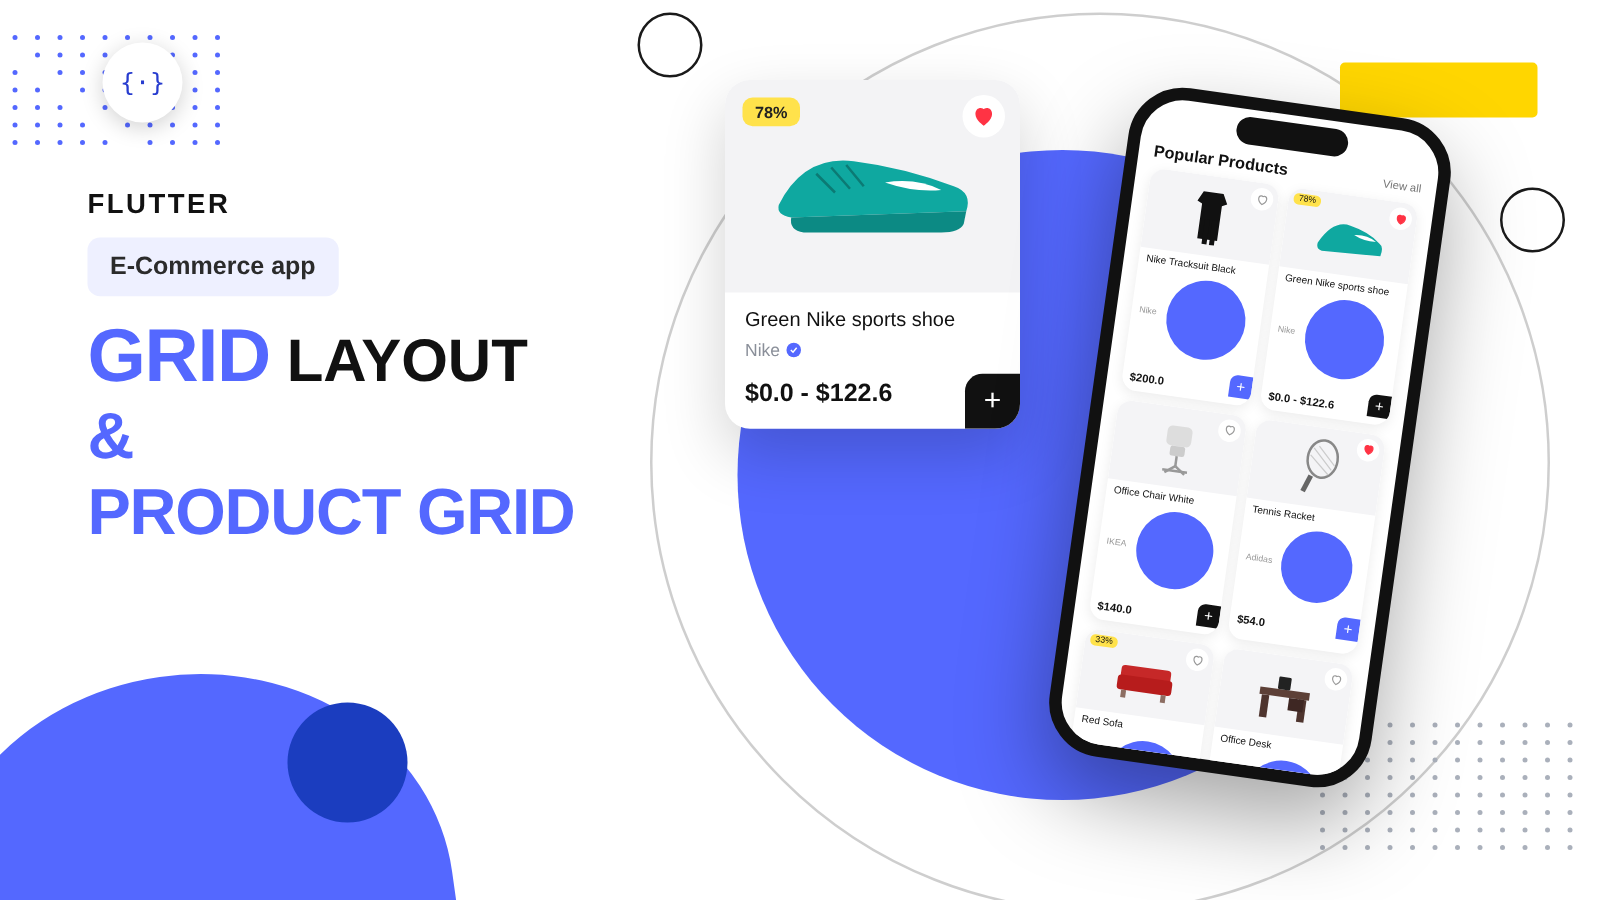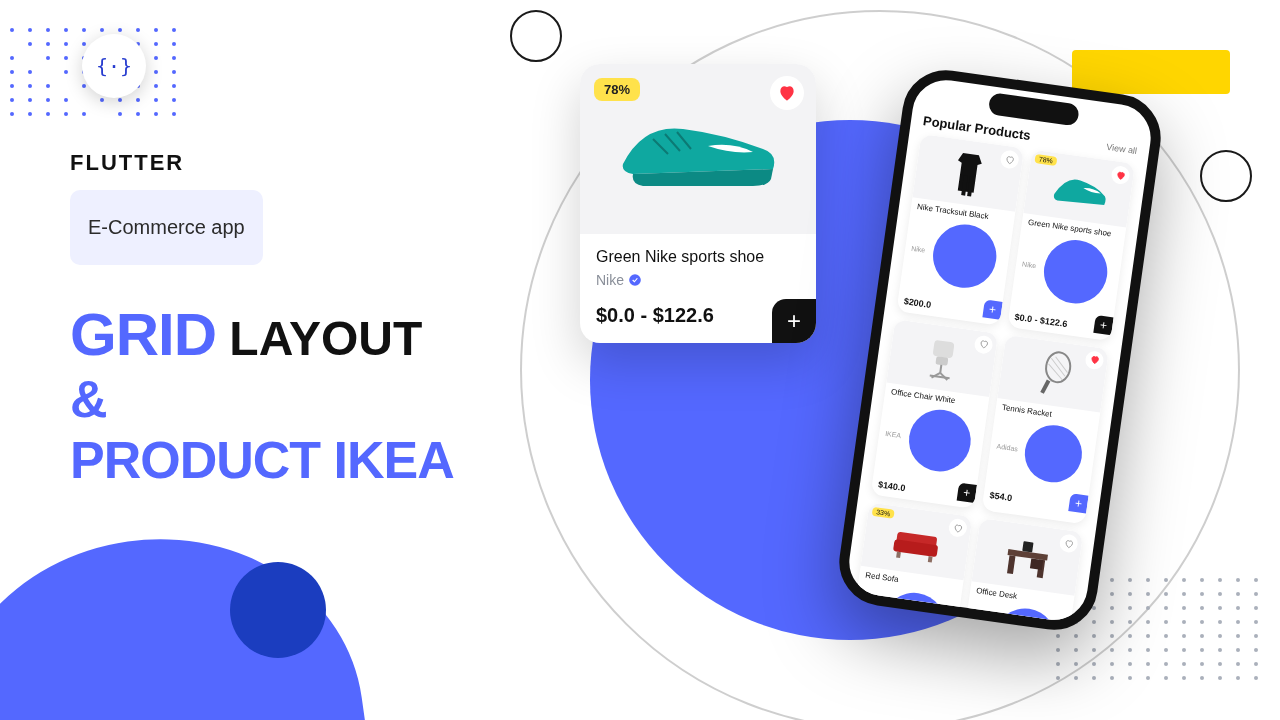--- a/index.html
+++ b/index.html
@@ -45,23 +45,23 @@
 .logo {
   position: absolute; top: 34px; left: 82px; width: 64px; height: 64px;
   background: #fff; border-radius: 50%; box-shadow: 0 4px 18px rgba(0,0,0,.18);
   display: flex; align-items: center; justify-content: center;
   font-family: monospace; font-size: 20px; color: #273ccf;
 }
 .copy { position: absolute; left: 70px; top: 150px; }
 .eyebrow { font-size: 22px; font-weight: 800; letter-spacing: 2px; color: #111; }
 .pill {
   margin-top: 14px; display: inline-block; background: #eef0ff; color: #2b2b2b;
-  padding: 26px 18px; border-radius: 10px; font-size: 20px; font-weight: 400;
-}
-.headline { margin-top: 38px; line-height: 1.05; }
+  padding: 12px 18px; border-radius: 10px; font-size: 20px; font-weight: 700;
+}
+.headline { margin-top: 16px; line-height: 1.05; }
 .headline .l1 { font-size: 48px; font-weight: 900; color: #111; }
 .headline .l1 strong { font-size: 60px; color: #5468ff; font-weight: 900; letter-spacing: -1px; }
 .headline .amp { font-size: 52px; font-weight: 900; color: #5468ff; margin: 6px 0; }
 .headline .l3 { font-size: 52px; font-weight: 900; color: #5468ff; letter-spacing: -1px; }
 .headline .sub { font-size: 38px; font-weight: 900; color: #111; text-align: right; margin-top: 2px; }
 
 
 .card {
   position: absolute; top: 64px; left: 580px; width: 236px; background: #fff;
   border-radius: 20px; box-shadow: 0 20px 50px rgba(0,0,0,.18);
@@ -302,21 +302,21 @@
 <div class="dark-circle"></div>
 
 <div class="logo">{·}</div>
 
 <div class="copy">
   <div class="eyebrow">FLUTTER</div>
   <div class="pill">E-Commerce app</div>
   <div class="headline">
     <div class="l1"><strong>GRID</strong> <span>LAYOUT</span></div>
     <div class="amp">&amp;</div>
-    <div class="l3">PRODUCT IKEA</div>
+    <div class="l3">PRODUCT GRID</div>
   </div>
 </div>
 
 <div class="card">
   <div class="imgwrap">
     <span class="badge">78%</span>
     <span class="heart">
       <svg viewBox="0 0 24 24">
           <path fill="#ff3344" d="M12 21s-8-5.3-8-11.2C4 6 6.4 4 9 4c1.7 0 3 1 3 1s1.3-1 3-1c2.6 0 5 2 5 5.8C20 15.7 12 21 12 21z"></path>
         </svg>

